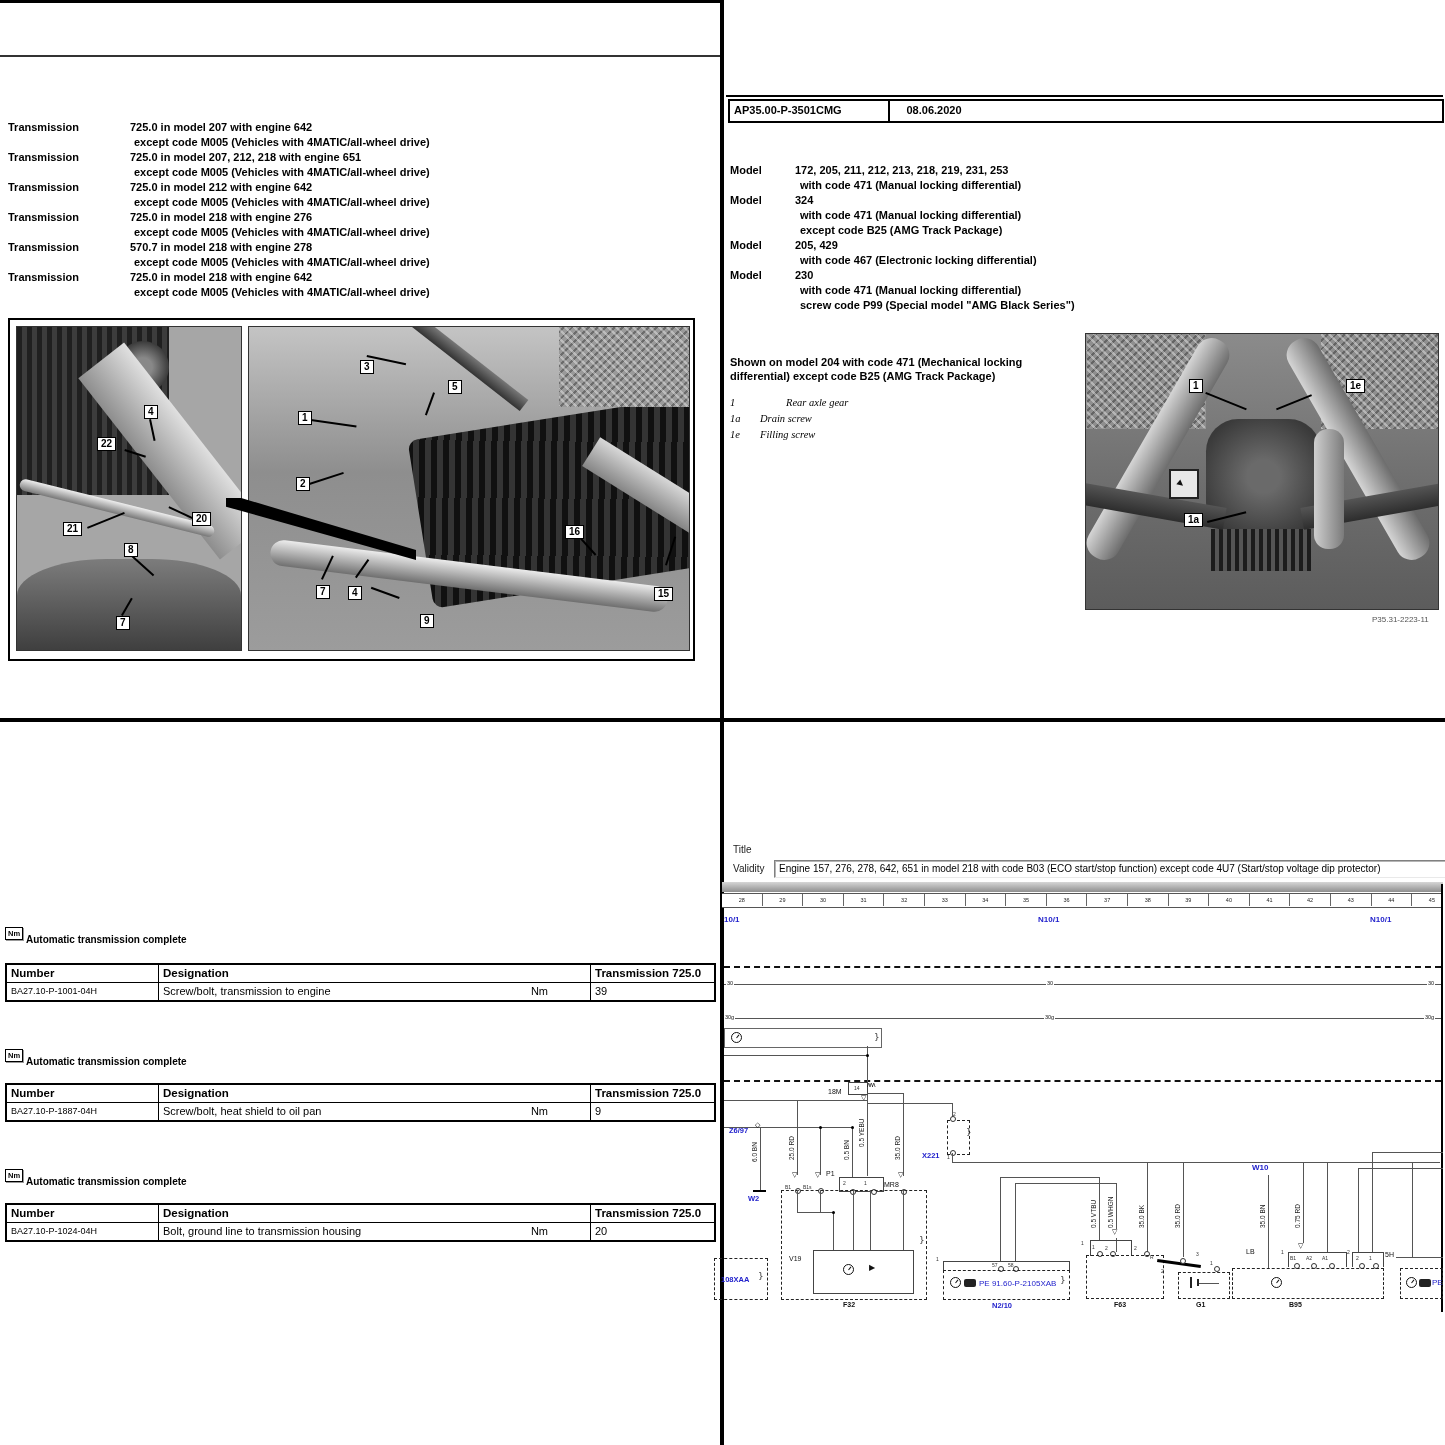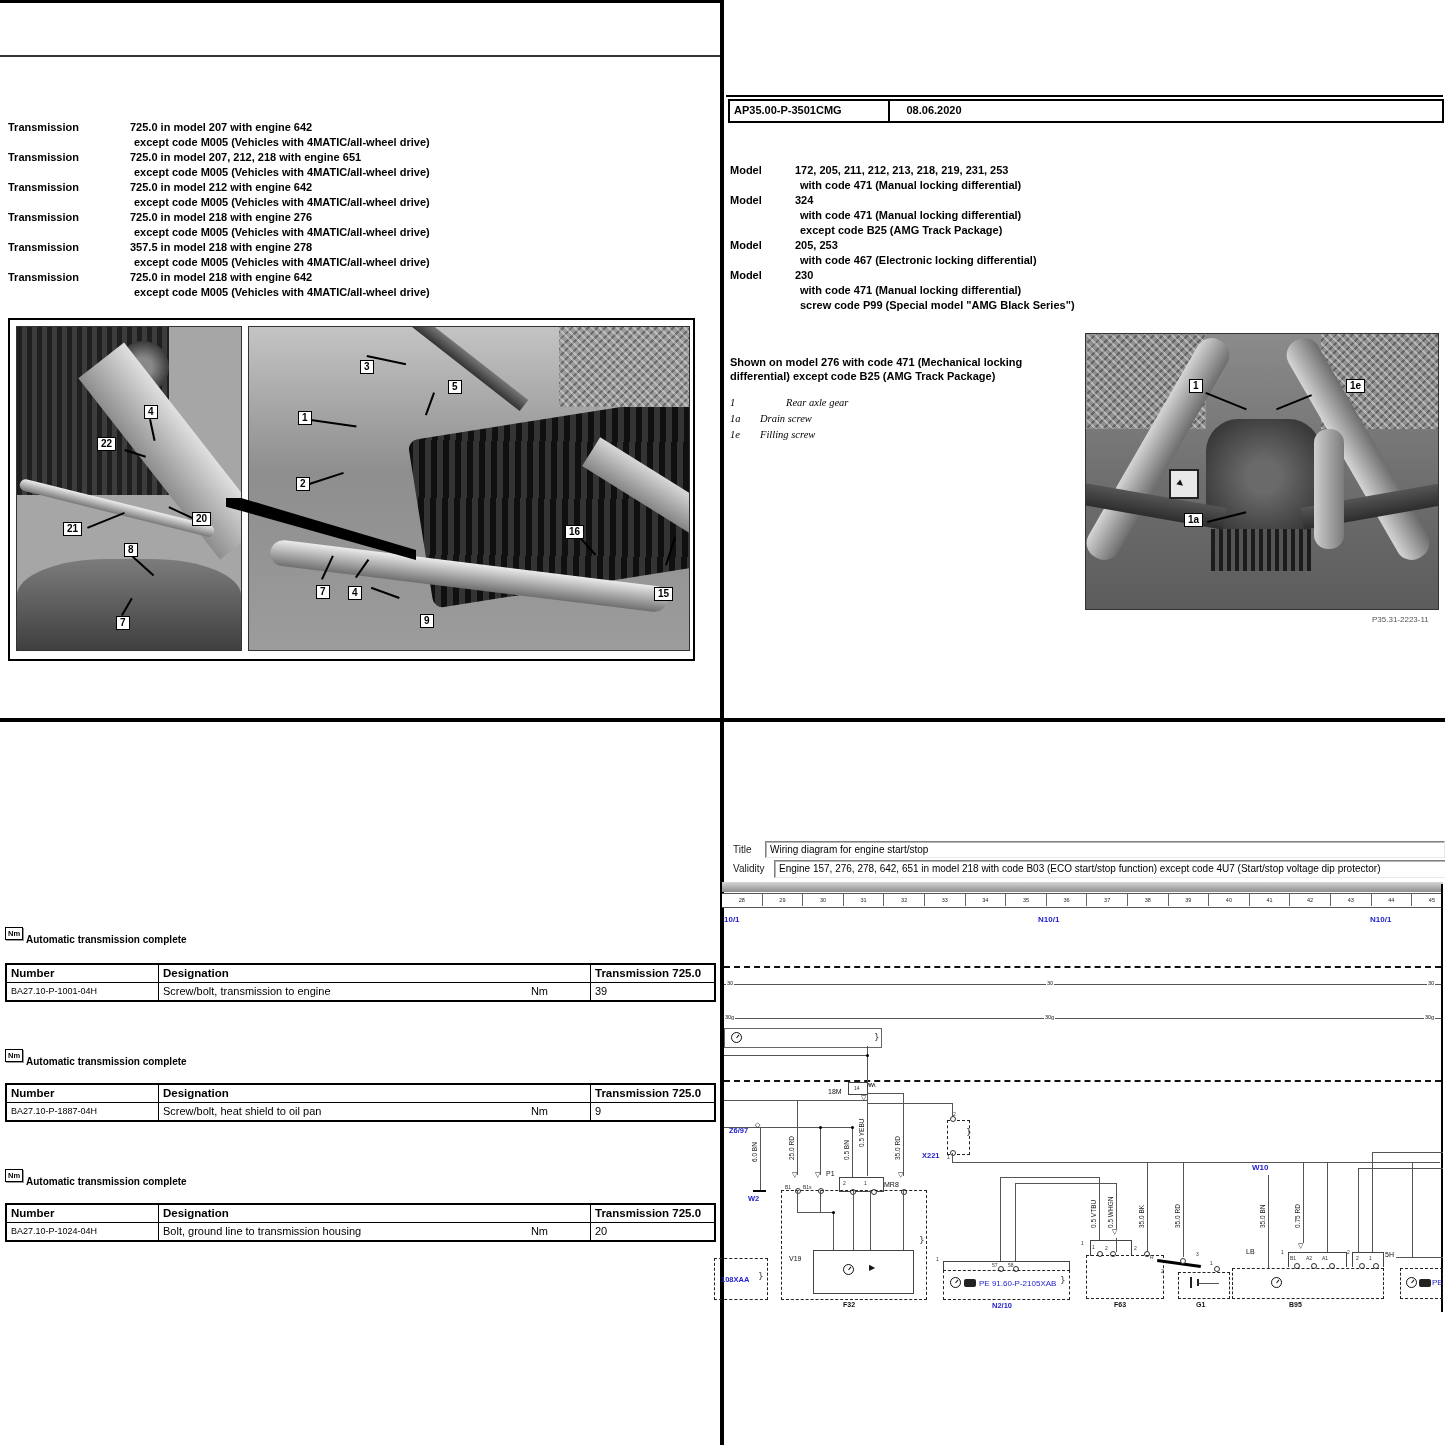--- a/index.html
+++ b/index.html
@@ -93,21 +93,21 @@
   <div class="t11" style="left:8px;top:150px">Transmission</div>
   <div class="t11" style="left:130px;top:150px">725.0 in model 207, 212, 218 with engine 651</div>
   <div class="t11" style="left:134px;top:165px">except code M005 (Vehicles with 4MATIC/all-wheel drive)</div>
   <div class="t11" style="left:8px;top:180px">Transmission</div>
   <div class="t11" style="left:130px;top:180px">725.0 in model 212 with engine 642</div>
   <div class="t11" style="left:134px;top:195px">except code M005 (Vehicles with 4MATIC/all-wheel drive)</div>
   <div class="t11" style="left:8px;top:210px">Transmission</div>
   <div class="t11" style="left:130px;top:210px">725.0 in model 218 with engine 276</div>
   <div class="t11" style="left:134px;top:225px">except code M005 (Vehicles with 4MATIC/all-wheel drive)</div>
   <div class="t11" style="left:8px;top:240px">Transmission</div>
-  <div class="t11" style="left:130px;top:240px">357.5 in model 218 with engine 278</div>
+  <div class="t11" style="left:130px;top:240px">570.7 in model 218 with engine 278</div>
   <div class="t11" style="left:134px;top:255px">except code M005 (Vehicles with 4MATIC/all-wheel drive)</div>
   <div class="t11" style="left:8px;top:270px">Transmission</div>
   <div class="t11" style="left:130px;top:270px">725.0 in model 218 with engine 642</div>
   <div class="t11" style="left:134px;top:285px">except code M005 (Vehicles with 4MATIC/all-wheel drive)</div>
 
   <div class="fig" style="left:8px;top:318px;width:683px;height:339px"></div>
 
   <div class="ph" style="left:16px;top:326px;width:224px;height:323px">
     <div class="abs" style="left:0;top:0;width:152px;height:168px;background:repeating-linear-gradient(90deg,#1f1f1f 0 5px,#3c3c3c 5px 10px)"></div>
     <div class="abs" style="left:100px;top:14px;width:52px;height:52px;border-radius:50%;background:radial-gradient(circle,#888 25%,#333 75%)"></div>
@@ -164,28 +164,28 @@
   </div>
 
   <div class="t11" style="left:730px;top:163px">Model</div>
   <div class="t11" style="left:795px;top:163px">172, 205, 211, 212, 213, 218, 219, 231, 253</div>
   <div class="t11" style="left:800px;top:178px">with code 471 (Manual locking differential)</div>
   <div class="t11" style="left:730px;top:193px">Model</div>
   <div class="t11" style="left:795px;top:193px">324</div>
   <div class="t11" style="left:800px;top:208px">with code 471 (Manual locking differential)</div>
   <div class="t11" style="left:800px;top:223px">except code B25 (AMG Track Package)</div>
   <div class="t11" style="left:730px;top:238px">Model</div>
-  <div class="t11" style="left:795px;top:238px">205, 253</div>
+  <div class="t11" style="left:795px;top:238px">205, 429</div>
   <div class="t11" style="left:800px;top:253px">with code 467 (Electronic locking differential)</div>
   <div class="t11" style="left:730px;top:268px">Model</div>
   <div class="t11" style="left:795px;top:268px">230</div>
   <div class="t11" style="left:800px;top:283px">with code 471 (Manual locking differential)</div>
   <div class="t11" style="left:800px;top:298px">screw code P99 (Special model "AMG Black Series")</div>
 
-  <div class="t11" style="left:730px;top:355px">Shown on model 276 with code 471 (Mechanical locking</div>
+  <div class="t11" style="left:730px;top:355px">Shown on model 204 with code 471 (Mechanical locking</div>
   <div class="t11" style="left:730px;top:369px">differential) except code B25 (AMG Track Package)</div>
 
   <div class="it10" style="left:730px;top:396px">1</div>
   <div class="it10" style="left:786px;top:396px">Rear axle gear</div>
   <div class="it10" style="left:730px;top:412px">1a</div>
   <div class="it10" style="left:760px;top:412px">Drain screw</div>
   <div class="it10" style="left:730px;top:428px">1e</div>
   <div class="it10" style="left:760px;top:428px">Filling screw</div>
 
   <div class="ph" style="left:1085px;top:333px;width:352px;height:275px;background:linear-gradient(180deg,#8b8b8b,#6e6e6e 55%,#5c5c5c)">
@@ -258,21 +258,20 @@
       <div class="tc td9" style="width:143px">BA27.10-P-1024-04H</div>
       <div class="tc td11" style="flex:1">
         <span>Bolt, ground line to transmission housing</span>
         <span class="nm">Nm</span>
       </div>
       <div class="tc td11" style="width:115px">20</div>
     </div>
   </div>
 
   <div class="flbl" style="left:733px;top:843px">Title</div>
-  <div class="inp" style="left:765px;top:841px;width:670px;height:13px">Wiring diagram for engine start/stop</div>
   <div class="flbl" style="left:733px;top:862px">Validity</div>
   <div class="inp" style="left:774px;top:860px;width:670px;height:14px">Engine 157, 276, 278, 642, 651 in model 218 with code B03 (ECO start/stop function) except code 4U7 (Start/stop voltage dip protector)</div>
 
   <div class="gbar" style="left:722px;top:882px;width:721px;height:10px"></div>
   <div class="ruler" style="left:722px;top:893px;width:721px;height:13px">
     <span class="rc">28</span><span class="rc">29</span><span class="rc">30</span><span class="rc">31</span><span class="rc">32</span><span class="rc">33</span><span class="rc">34</span><span class="rc">35</span><span class="rc">36</span><span class="rc">37</span><span class="rc">38</span><span class="rc">39</span><span class="rc">40</span><span class="rc">41</span><span class="rc">42</span><span class="rc">43</span><span class="rc">44</span><span class="rc">45</span>
   </div>
   <div class="vline" style="left:1441px;top:884px;width:2px;height:428px"></div>
 
   <div class="nref" style="left:724px;top:915px">10/1</div>

